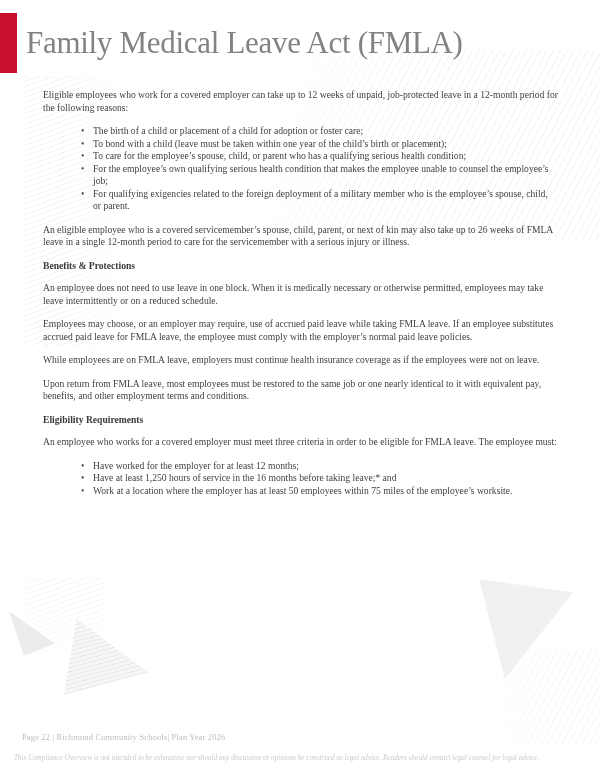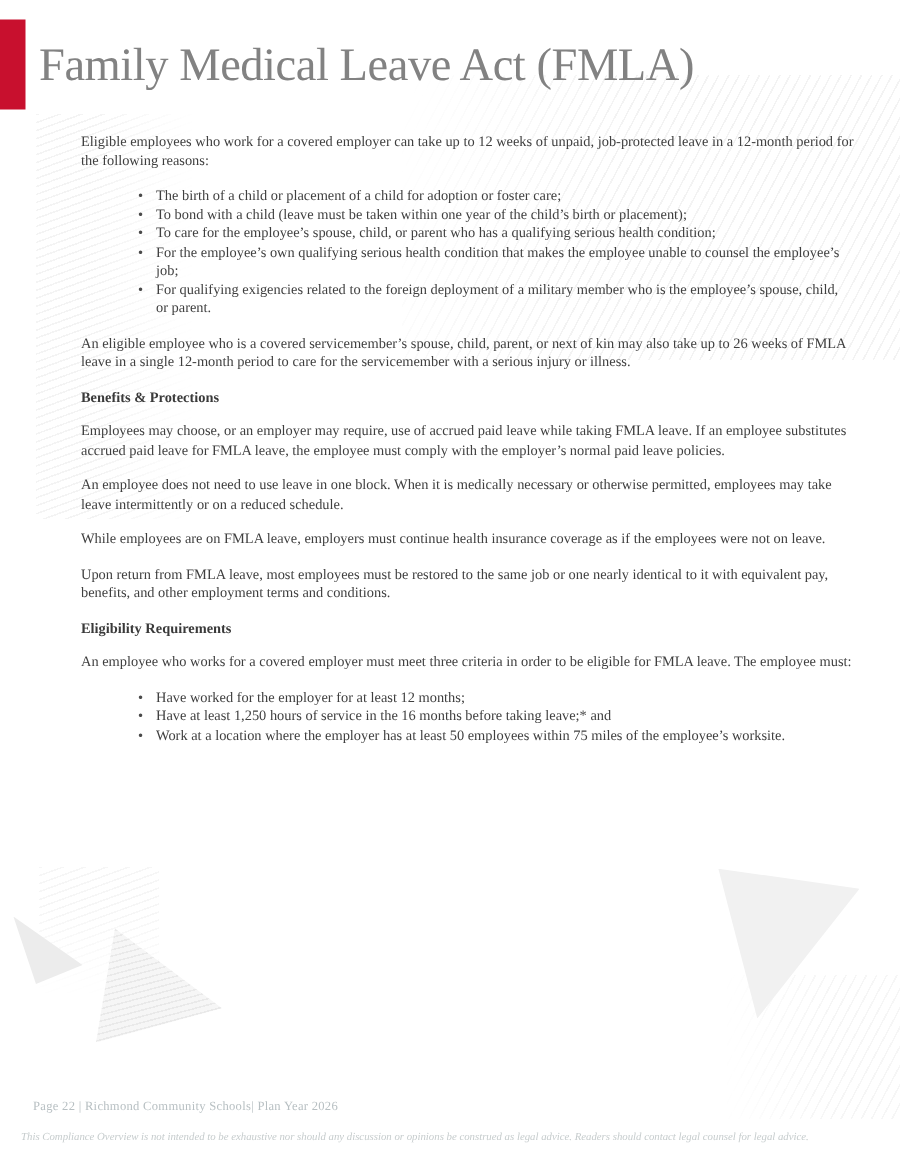--- a/index.html
+++ b/index.html
@@ -58,21 +58,21 @@
   .accent-bar { position:absolute; left:0; top:13px; width:17px; height:60px; z-index:2; }
   .doc-title {
     position:absolute; left:26px; top:25px; z-index:2;
     font-size:31px; font-weight:300; letter-spacing:-0.3px;
     color:#828282; white-space:nowrap;
   }
 
   
   .content {
     position:absolute; left:43px; top:89px; width:515px; z-index:1;
-    font-size:9.6px; line-height:12.5px;margin-left:11px;
+    font-size:9.6px; line-height:12.5px;
   }
   .content p { margin:0 0 11px 0; }
   .content h3 {
     margin:0 0 10px 0; font-size:9.6px; line-height:12.5px;
     font-weight:bold; color:#3a3a3a;
   }
   ul.blist { margin:0 0 11px 0; padding:0 0 0 38px; list-style:none; }
   ul.blist li { display:flex; margin:0; }
   ul.blist .bullet { width:12px; flex:0 0 12px; color:#4a4a4a; }
   ul.blist .li-text { flex:1; }
@@ -127,22 +127,22 @@
       </li>
       <li>
         <span class="bullet">•</span>
         <span class="li-text">For qualifying exigencies related to the foreign deployment of a military member who is the employee’s spouse, child, or parent.</span>
       </li>
     </ul>
 
     <p>An eligible employee who is a covered servicemember’s spouse, child, parent, or next of kin may also take up to 26 weeks of FMLA leave in a single 12-month period to care for the servicemember with a serious injury or illness.</p>
 
     <h3>Benefits &amp; Protections</h3>
+    <p>An employee does not need to use leave in one block. When it is medically necessary or otherwise permitted, employees may take leave intermittently or on a reduced schedule.</p>
     <p>Employees may choose, or an employer may require, use of accrued paid leave while taking FMLA leave. If an employee substitutes accrued paid leave for FMLA leave, the employee must comply with the employer’s normal paid leave policies.</p>
-    <p>An employee does not need to use leave in one block. When it is medically necessary or otherwise permitted, employees may take leave intermittently or on a reduced schedule.</p>
     <p>While employees are on FMLA leave, employers must continue health insurance coverage as if the employees were not on leave.</p>
     <p>Upon return from FMLA leave, most employees must be restored to the same job or one nearly identical to it with equivalent pay, benefits, and other employment terms and conditions.</p>
 
     <h3>Eligibility Requirements</h3>
     <p>An employee who works for a covered employer must meet three criteria in order to be eligible for FMLA leave. The employee must:</p>
 
     <ul class="blist">
       <li>
         <span class="bullet">•</span>
         <span class="li-text">Have worked for the employer for at least 12 months;</span>

